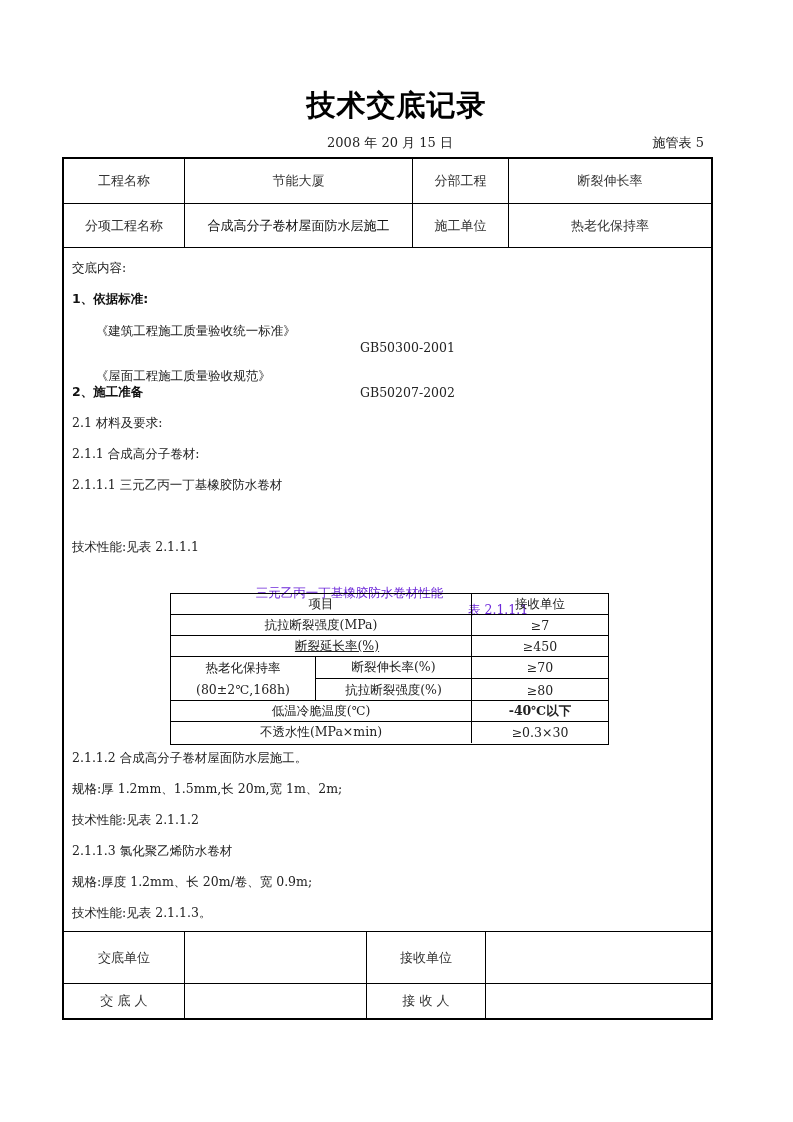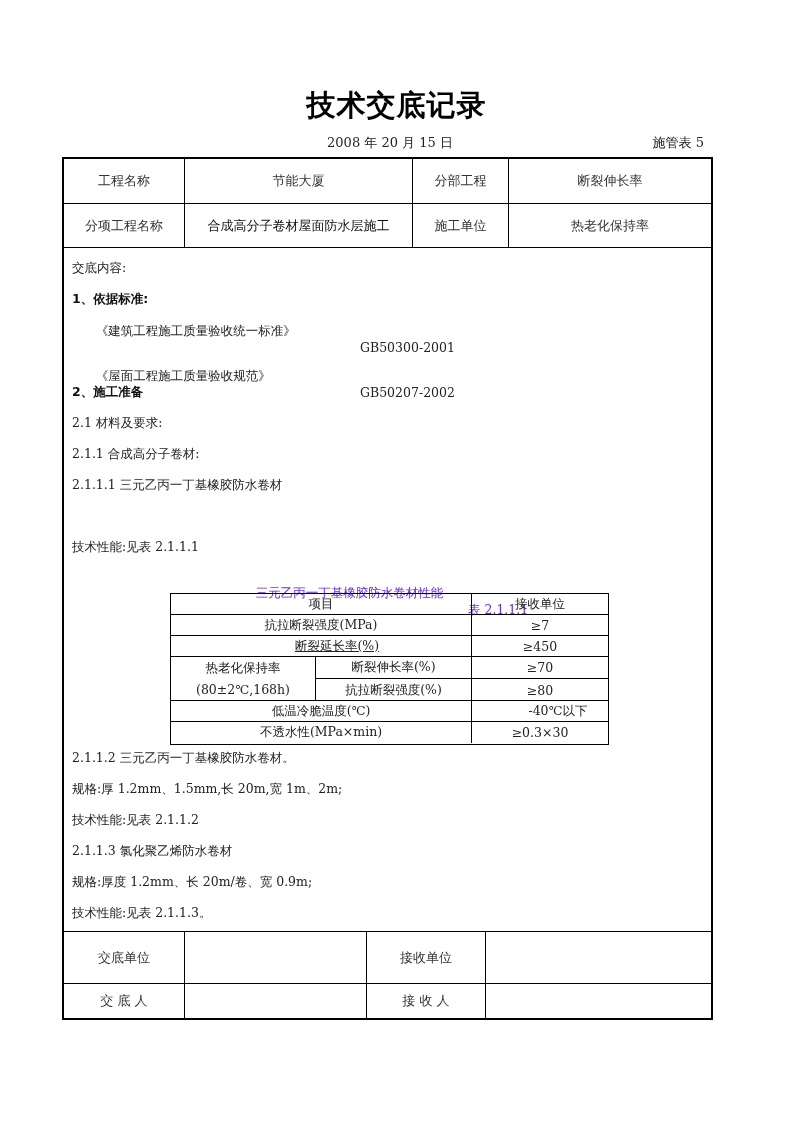--- a/index.html
+++ b/index.html
@@ -118,30 +118,30 @@
         <div class="ivl" style="left:144px;"></div>
         <div class="icell" style="left:145px;width:155px;height:22px;border-bottom:1px solid #000;">断裂伸长率(%)</div>
         <div class="icell" style="left:145px;top:22px;width:155px;height:22px;">抗拉断裂强度(%)</div>
         <div class="ivl" style="left:300px;"></div>
         <div class="icell" style="left:301px;width:136px;height:22px;border-bottom:1px solid #000;">≥70</div>
         <div class="icell" style="left:301px;top:22px;width:136px;height:22px;">≥80</div>
       </div>
       <div class="irow" style="top:107px;">
         <div class="icell" style="left:0;width:300px;">低温冷脆温度(℃)</div>
         <div class="ivl" style="left:300px;"></div>
-        <div class="icell" style="left:319px;width:136px;">-40℃以下</div>
+        <div class="icell" style="left:301px;width:136px;font-weight:bold;">-40℃以下</div>
       </div>
       <div class="irow" style="top:128px;border-bottom:none;">
         <div class="icell" style="left:0;width:300px;">不透水性(MPa×min)</div>
         <div class="ivl" style="left:300px;"></div>
         <div class="icell" style="left:301px;width:136px;">≥0.3×30</div>
       </div>
     </div>
 
-    <div class="line" style="top:502px;">2.1.1.2 三元乙丙一丁基橡胶防水卷材。</div>
+    <div class="line" style="top:502px;">2.1.1.2 合成高分子卷材屋面防水层施工。</div>
     <div class="line" style="top:533px;">规格:厚 1.2mm、1.5mm,长 20m,宽 1m、2m;</div>
     <div class="line" style="top:564px;">技术性能:见表 2.1.1.2</div>
     <div class="line" style="top:595px;">2.1.1.3 氯化聚乙烯防水卷材</div>
     <div class="line" style="top:626px;">规格:厚度 1.2mm、长 20m/卷、宽 0.9m;</div>
     <div class="line" style="top:657px;">技术性能:见表 2.1.1.3。</div>
   </div>
 
   <div class="hline" style="top:772px;"></div>
 
   <div class="row" style="top:773px;height:51px;">

